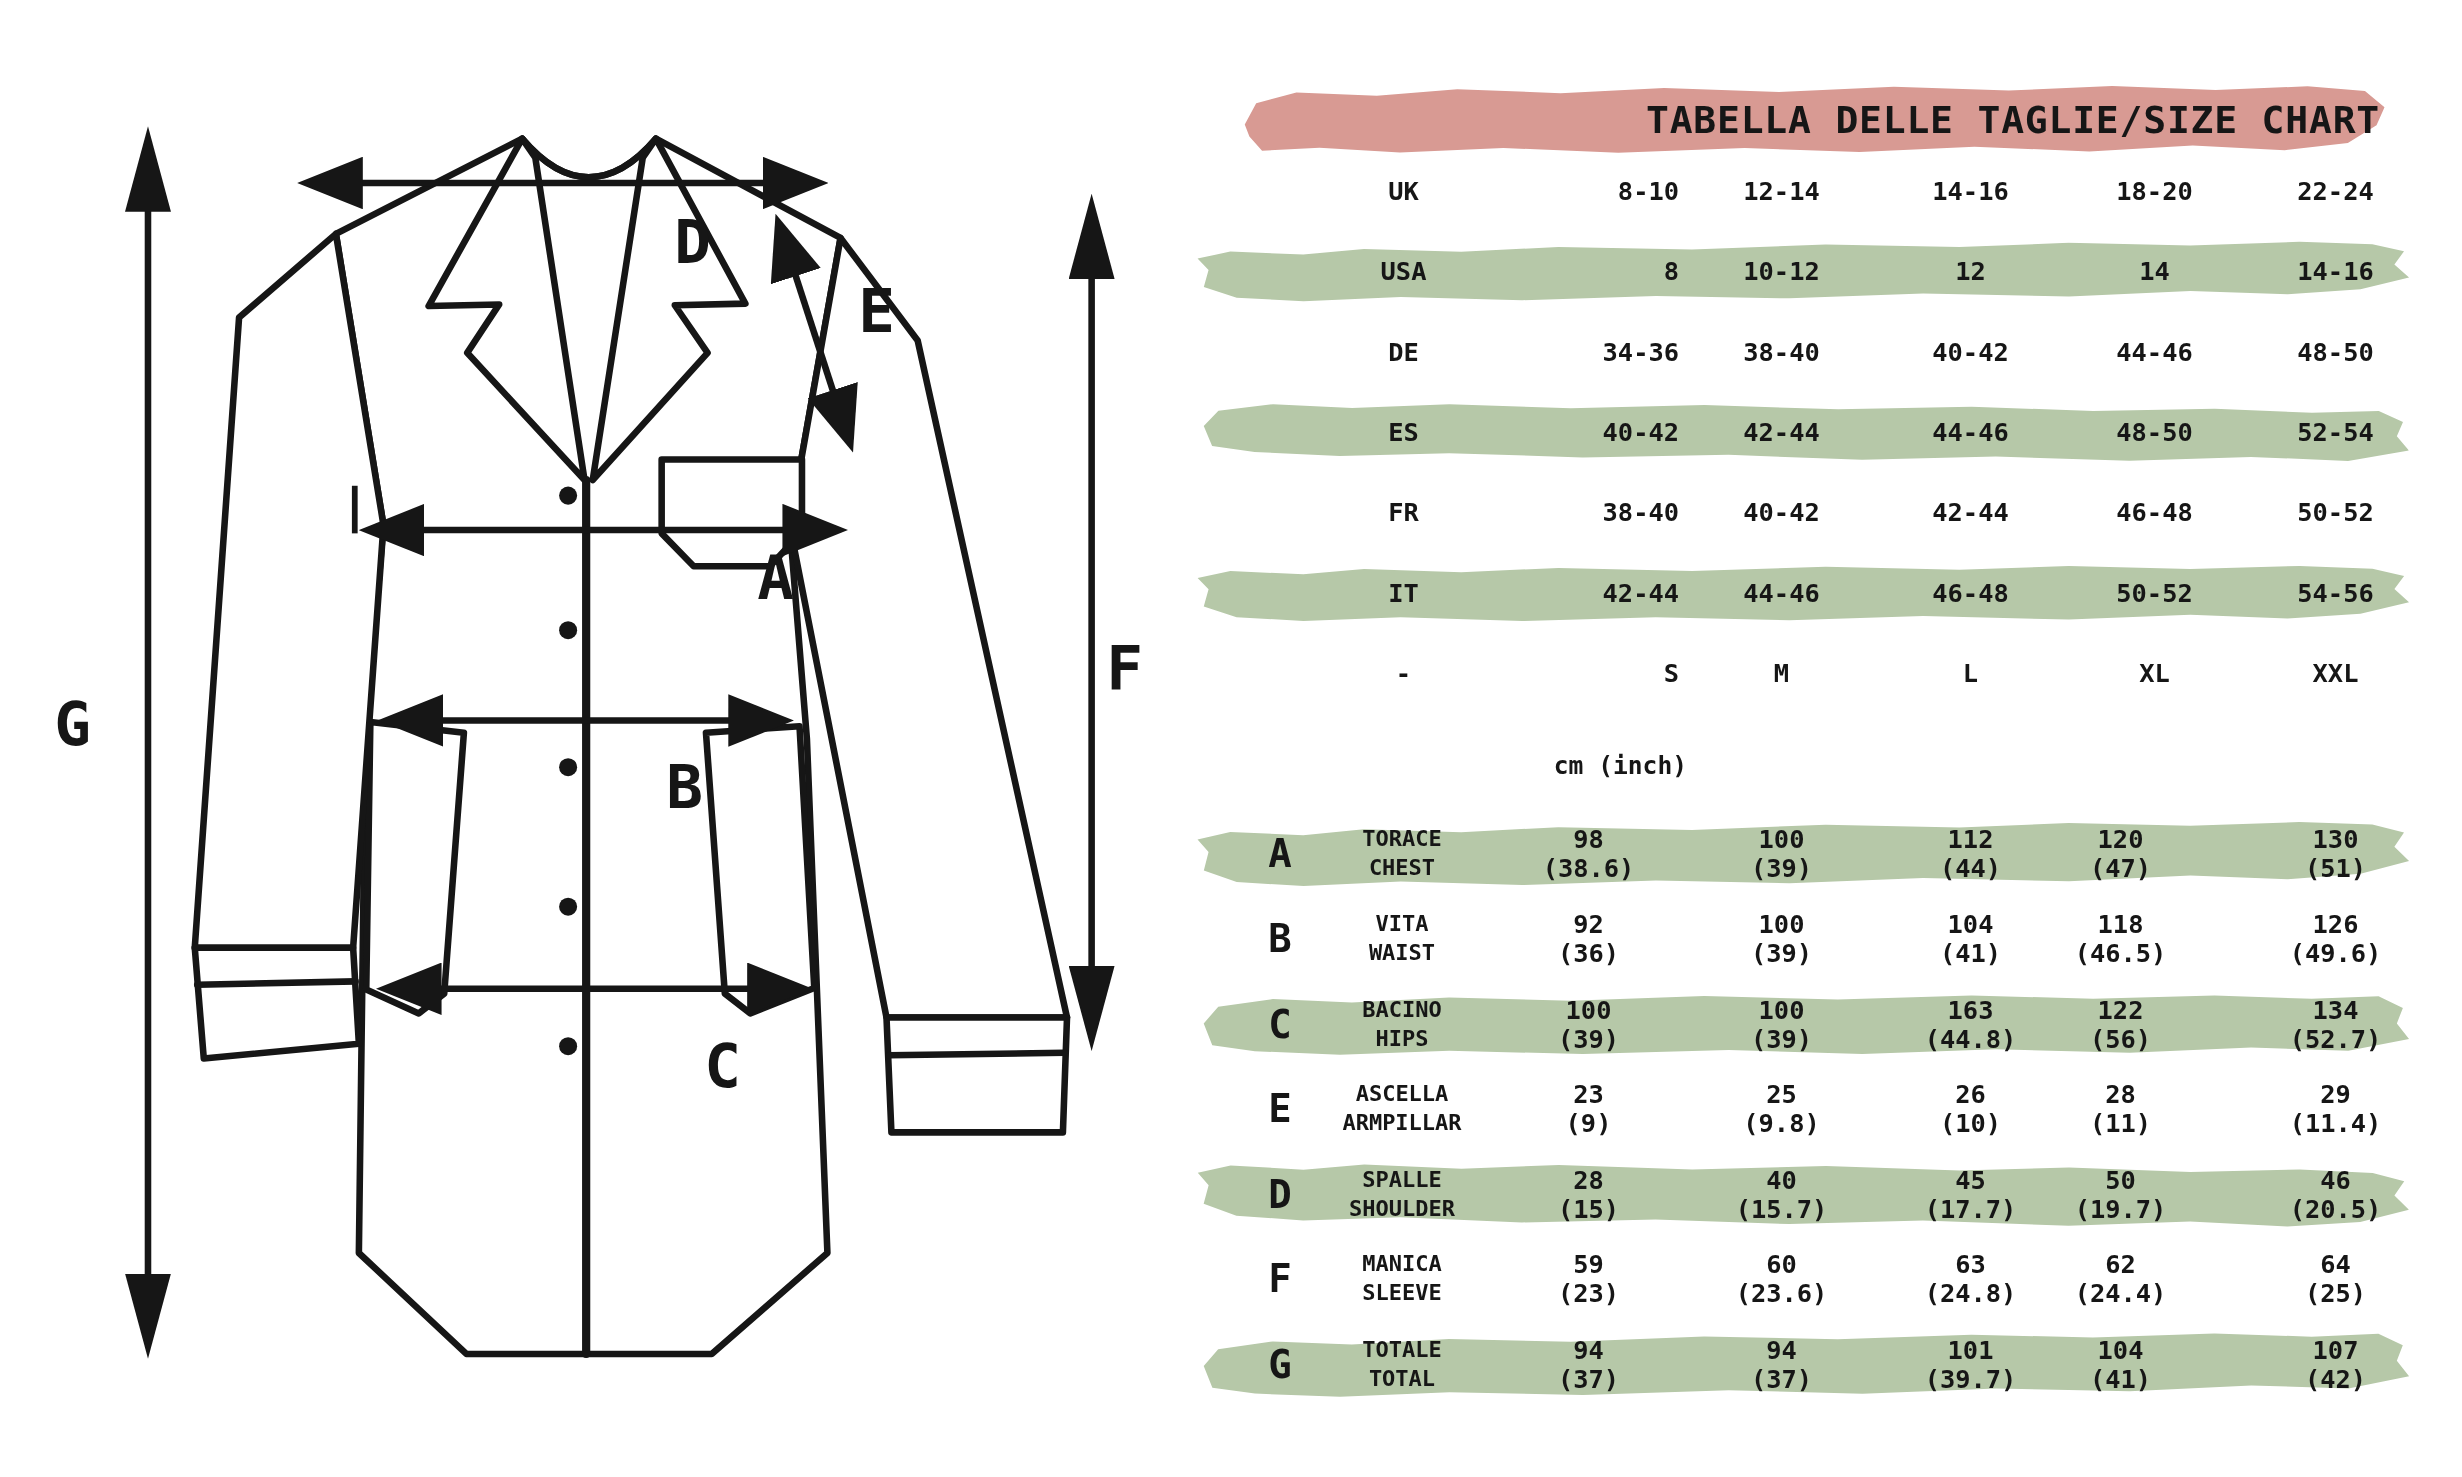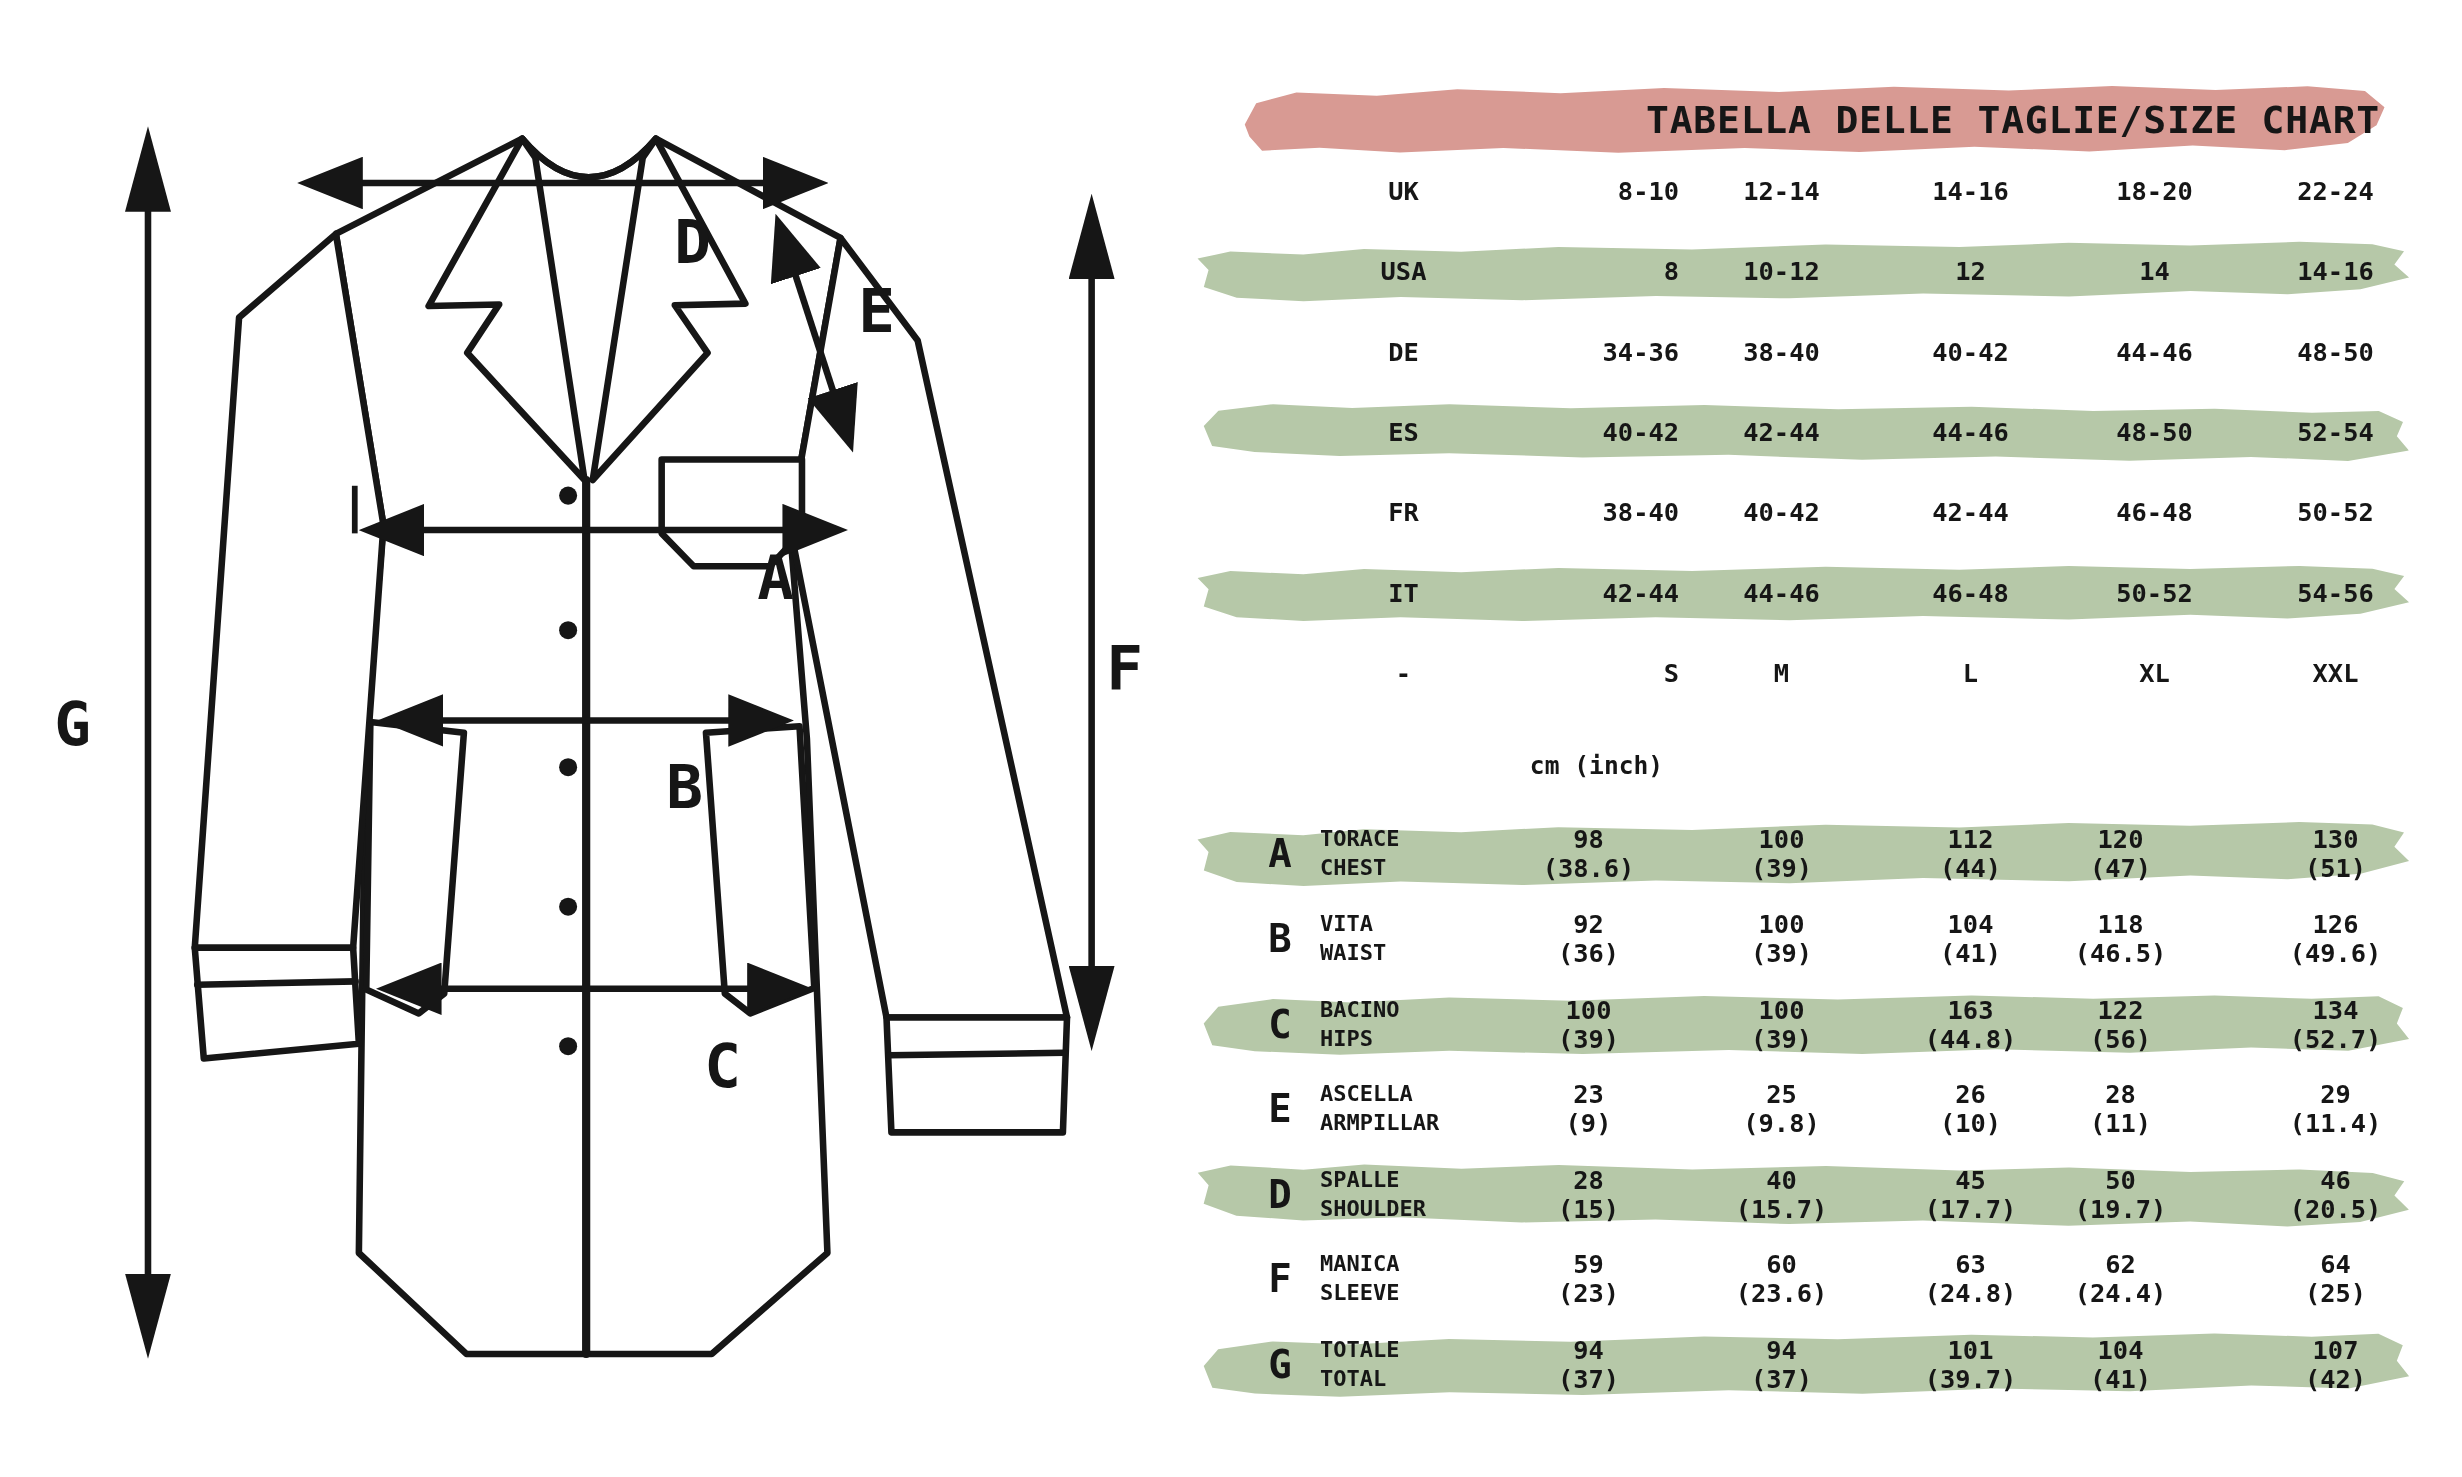--- a/index.html
+++ b/index.html
@@ -36,26 +36,26 @@
   .srow .stripe{left:12.3px;top:0.8px;width:1215px;height:57px;z-index:0;}
   .cell{position:absolute;top:0;height:59px;line-height:59px;text-align:center;font-size:25.4px;z-index:1;}
   .lab{left:156px;width:131px;}
   .cc1{left:316px;width:181px;text-align:right;}
   .cc2{left:509px;width:181px;}
   .cc3{left:698px;width:181px;}
   .cc4{left:882px;width:181px;}
   .cc5{left:1063px;width:181px;}
   .units{
     position:absolute;left:324px;top:749px;width:181px;height:33px;line-height:33px;
-    text-align:center;font-size:24.6px;font-weight:700;
+    text-align:right;font-size:24.6px;font-weight:700;
   }
   .mrow{position:absolute;left:0;width:1280px;height:69px;font-weight:700;}
   .mrow .stripe{left:12.3px;top:4.1px;width:1215px;height:62px;z-index:0;}
   .letter{position:absolute;left:57px;top:0;width:82px;height:69px;line-height:69px;text-align:center;font-size:39px;z-index:1;}
-  .nm{position:absolute;left:138px;width:164px;height:30px;line-height:30px;text-align:left;font-size:22px;z-index:1;}
+  .nm{position:absolute;left:138px;width:164px;height:30px;line-height:30px;text-align:center;font-size:22px;z-index:1;}
   .cv{position:absolute;width:181px;height:30px;line-height:30px;text-align:center;font-size:25.4px;z-index:1;}
   .l1{top:4.9px;}
   .l2{top:34px;}
   .v1{left:316px;} .v2{left:509px;} .v3{left:698px;} .v4{left:848px;} .v5{left:1063px;}
 </style>
 </head>
 <body>
 
 <div class="page">
 

